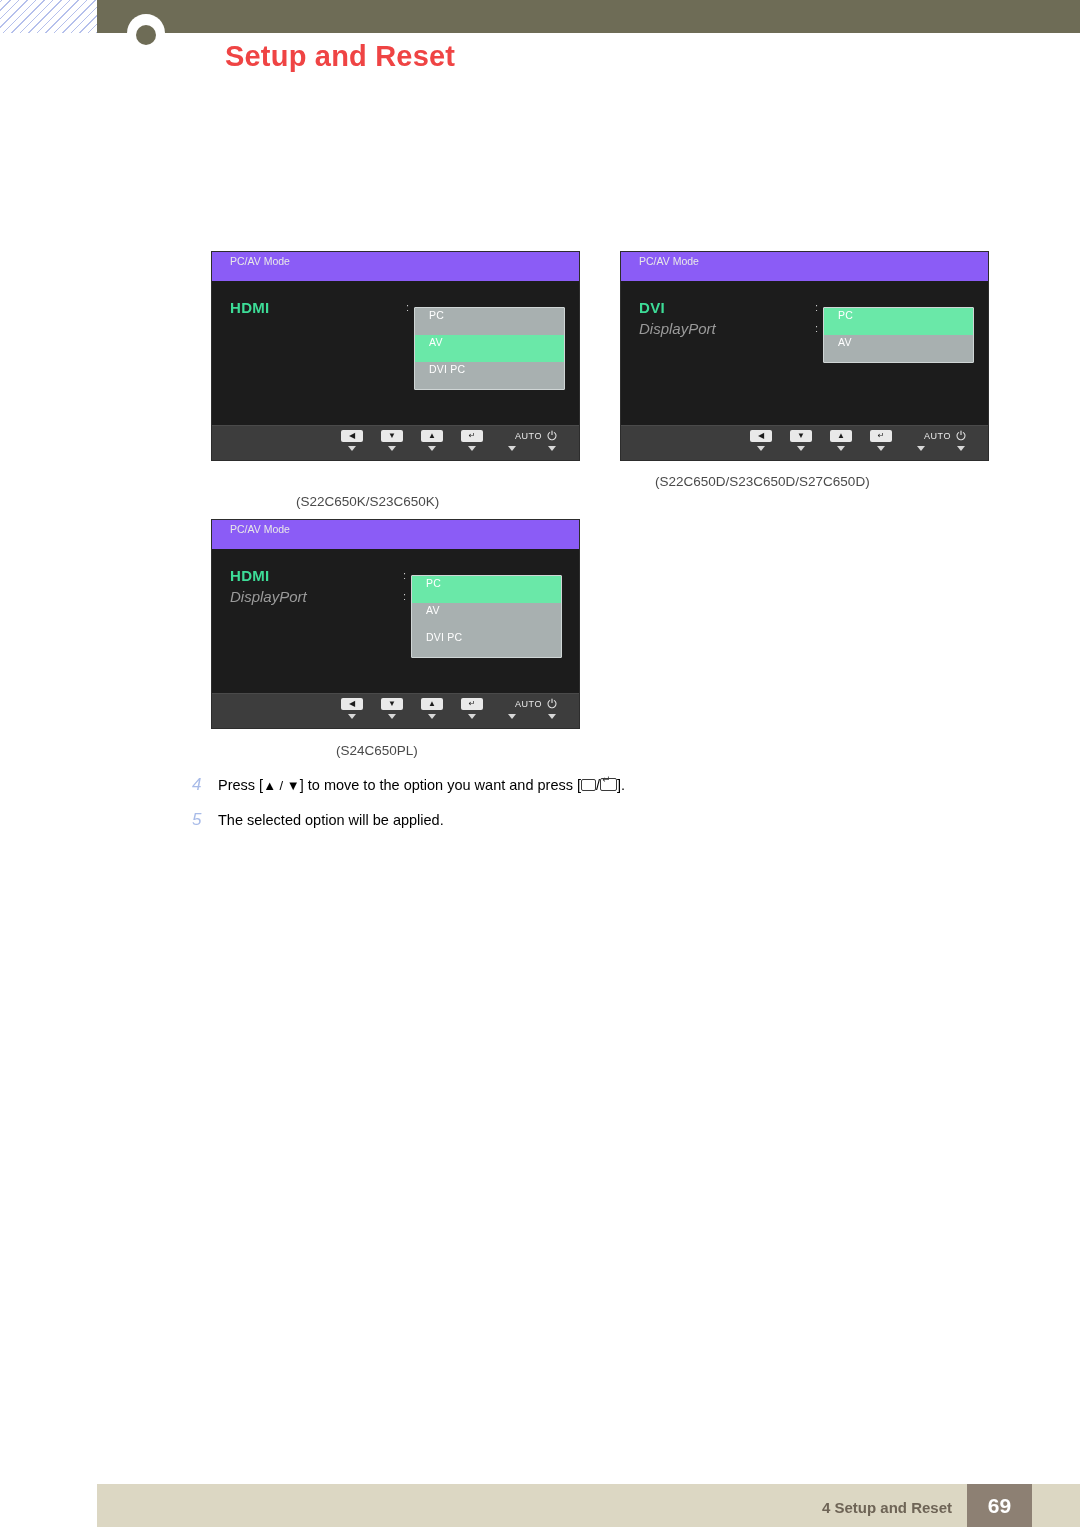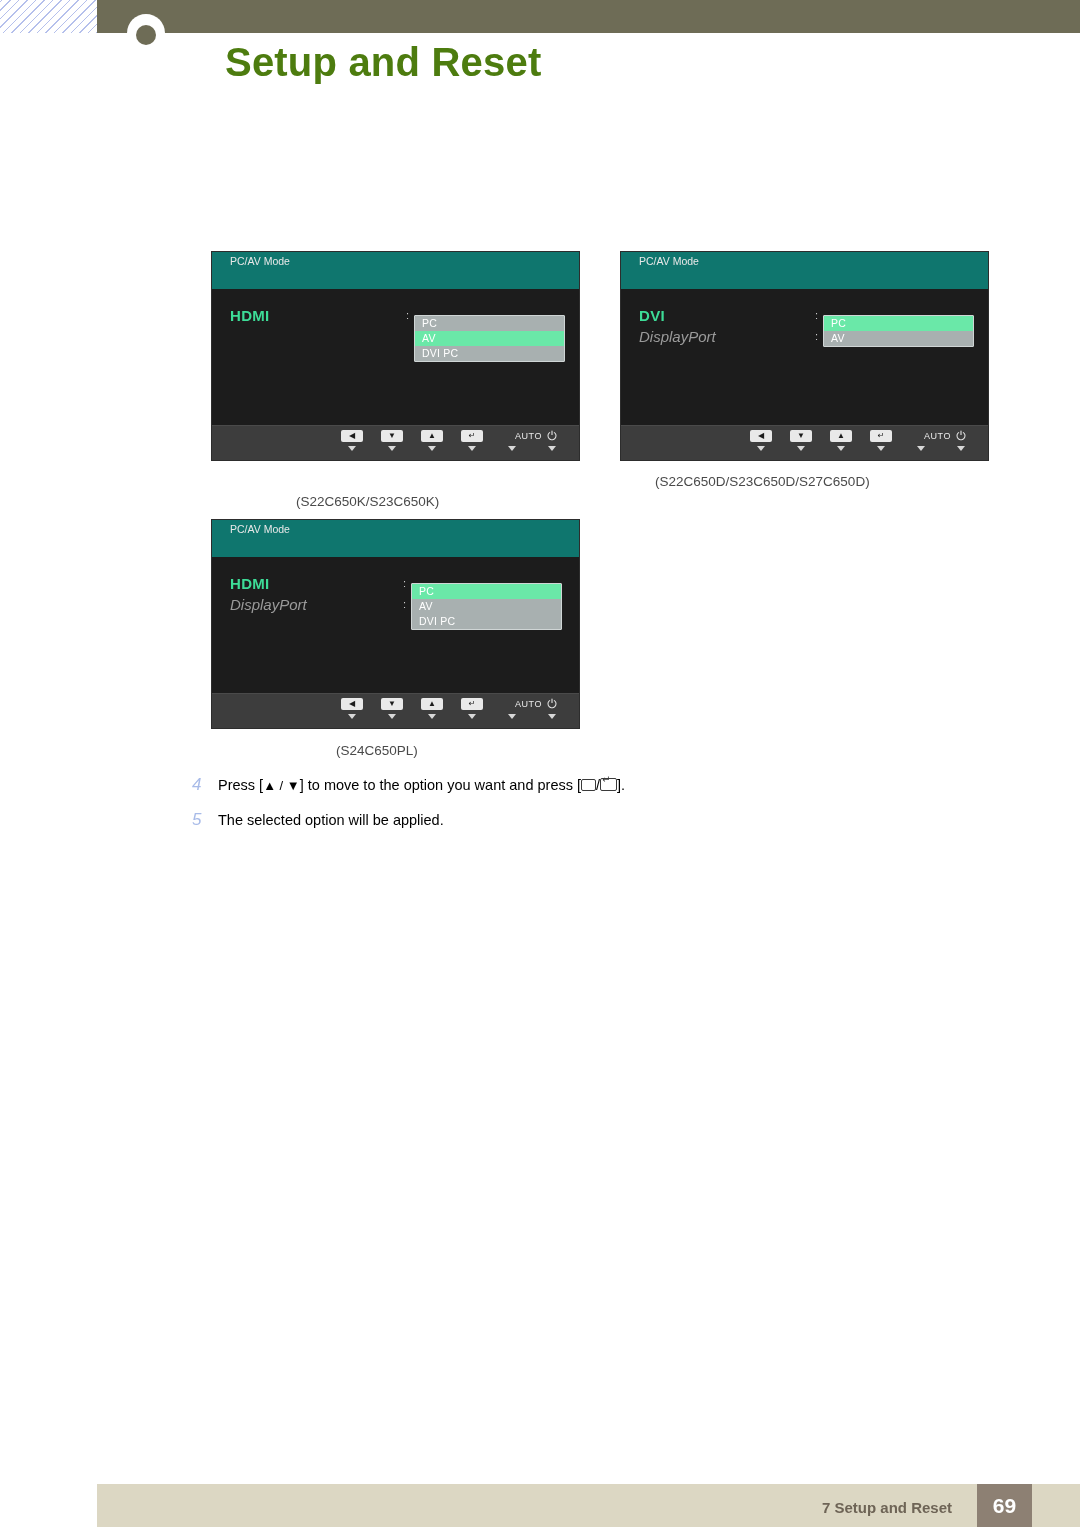--- a/index.html
+++ b/index.html
@@ -30,53 +30,53 @@
     border-radius:50%;background:#ffffff;overflow:hidden;
   }
   .chapter-badge .inner{
     position:absolute;left:9px;top:11px;width:20px;height:20px;
     border-radius:50%;background:#6e6c56;
   }
 
   
   .page-title{
     position:absolute;left:225px;top:40px;
-    font-size:40px;font-weight:bold;color:#4d7c0f;
+    font-size:29px;font-weight:bold;color:#ef4444;
     letter-spacing:.2px;white-space:nowrap;
   }
 
   
   .osd{
     position:absolute;background:#1c1c1c;
     border:1px solid #2d2d2d;box-sizing:border-box;
   }
   .osd-title{
-    height:37px;background:#0f766e;
+    height:29px;background:#8b5cf6;
     color:#e8e8e8;font-size:10.5px;
     padding:3px 0 9px 18px;box-sizing:border-box;
     white-space:nowrap;
   }
   .osd-body{position:relative;}
   .osd-rows{position:absolute;left:18px;top:16px;}
   .osd-row{
     height:21px;line-height:21px;font-size:15px;white-space:nowrap;
   }
   .osd-row.active{color:#3ddc97;font-weight:bold;letter-spacing:.3px;}
   .osd-row.dim{color:#9a9a9a;font-style:italic;}
 
   .osd-colons{position:absolute;top:16px;}
   .osd-colon{height:21px;line-height:21px;font-size:11px;color:#c9c9c9;}
 
   .osd-drop{
     position:absolute;background:#a8b0b0;border:1px solid #cfd5d5;
     box-sizing:border-box;border-radius:1px;
   }
   .osd-opt{
-    height:15px;line-height:15px;font-size:10.5px;color:#ffffff;
-    padding-left:7px;white-space:nowrap;letter-spacing:.2px;
+    height:27px;line-height:15px;font-size:10.5px;color:#ffffff;
+    padding-left:14px;white-space:nowrap;letter-spacing:.2px;
   }
   .osd-opt.sel{background:#6ae8a8;}
 
   
   .osd-btnbar{
     position:absolute;left:0;right:0;bottom:0;height:34px;
     background:#3d3d3d;border-top:1px solid #4a4a4a;
   }
   .osd-btns{
     position:absolute;right:14px;top:4px;
@@ -132,21 +132,21 @@
   
   .footer-band{
     position:absolute;left:97px;right:0;bottom:0;height:43px;
     background:#dcd7c3;
   }
   .footer-text{
     position:absolute;right:128px;bottom:11px;
     font-size:15px;font-weight:bold;color:#6e6456;white-space:nowrap;
   }
   .footer-page{
-    position:absolute;right:48px;bottom:0;width:55px;height:43px;
+    position:absolute;right:48px;bottom:0;width:65px;height:43px;
     background:#8d8073;color:#ffffff;
     font-size:21px;font-weight:bold;
     display:flex;align-items:center;justify-content:center;
   }
 </style>
 </head>
 <body>
 
 <div class="hatch"></div>
 
@@ -302,14 +302,14 @@
   <div class="step-num">4</div>
   <div class="step-text"><span>Press [</span><span class="glyph">▲ / ▼</span><span>] to move to the option you want and press [</span><span class="key-box"></span><span>/</span><span class="key-ret"></span><span>].</span></div>
 </div>
 
 <div class="step" style="left:192px;top:810px;">
   <div class="step-num">5</div>
   <div class="step-text">The selected option will be applied.</div>
 </div>
 
 <div class="footer-band"></div>
-<div class="footer-text">7 Setup and Reset</div>
+<div class="footer-text">4 Setup and Reset</div>
 <div class="footer-page">69</div>
 
 </body></html>

